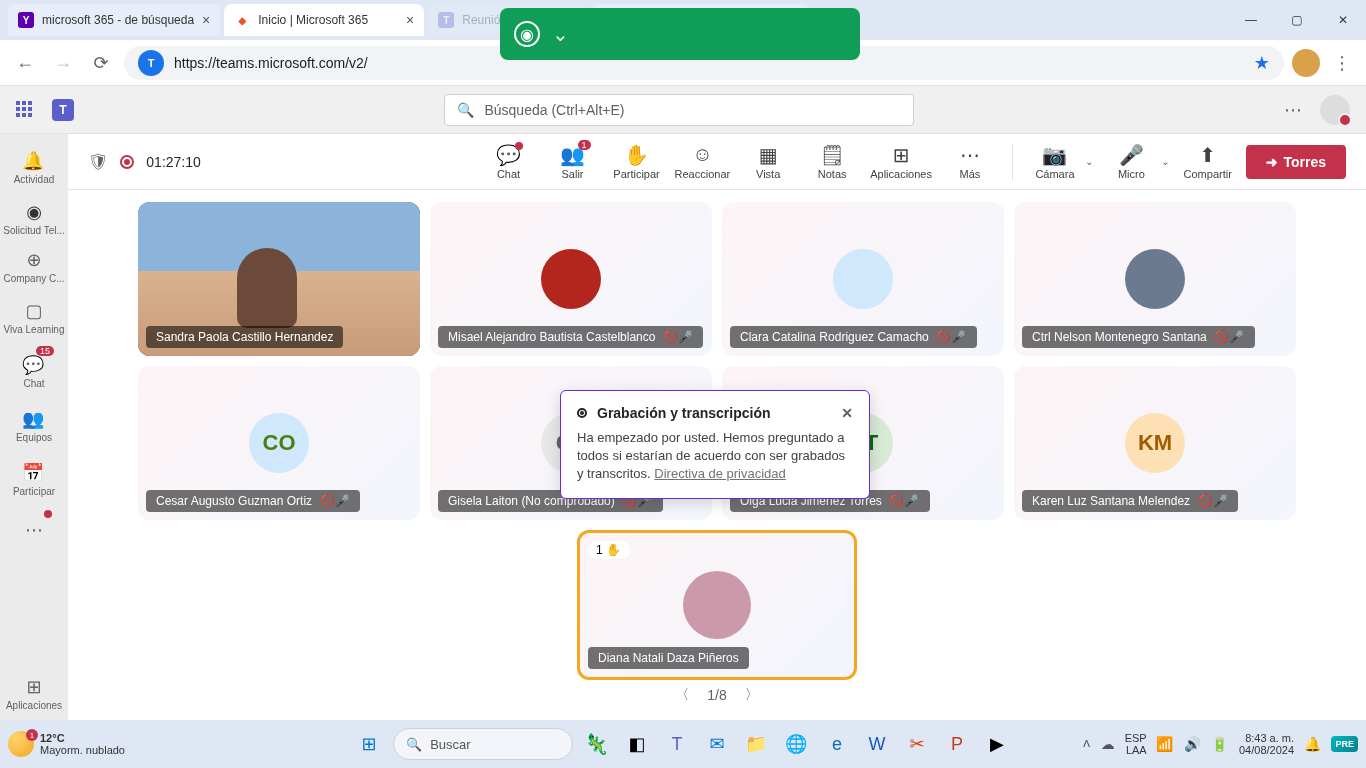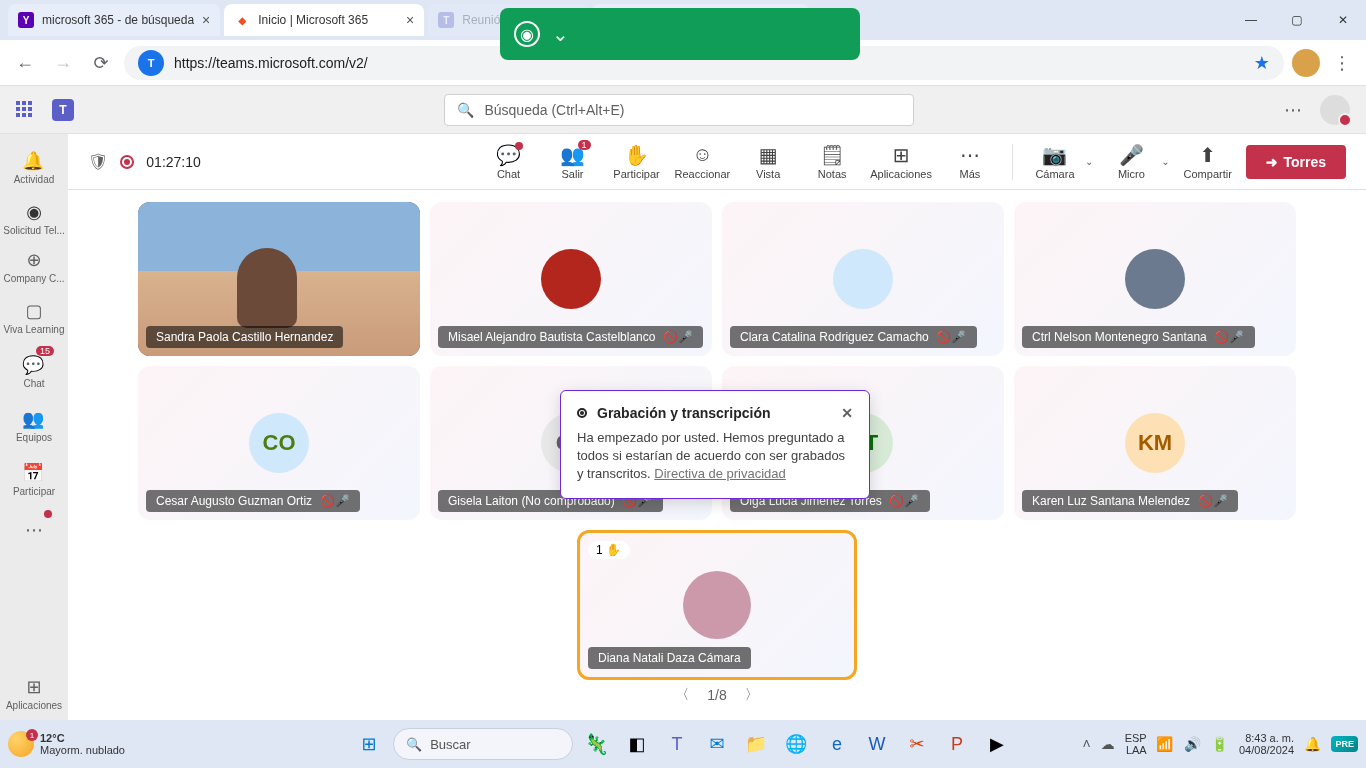--- a/index.html
+++ b/index.html
@@ -353,21 +353,21 @@
       </div>
     </div>
     <div class="center-row">
       <div class="tile highlight" style="width:280px;height:150px">
         <div class="handbadge">
             <span>1</span>
             <span>✋</span>
           </div>
         <div class="avatar img" style="background:#c9a;width:68px;height:68px"></div>
         <div class="namebar">
-            <span>Diana Natali Daza Cámara</span>
+            <span>Diana Natali Daza Piñeros</span>
           </div>
       </div>
     </div>
     <div class="pager">
       <span class="ar">〈</span>
       <span>1/8</span>
       <span class="ar">〉</span>
     </div>
 
     <div class="popup">

